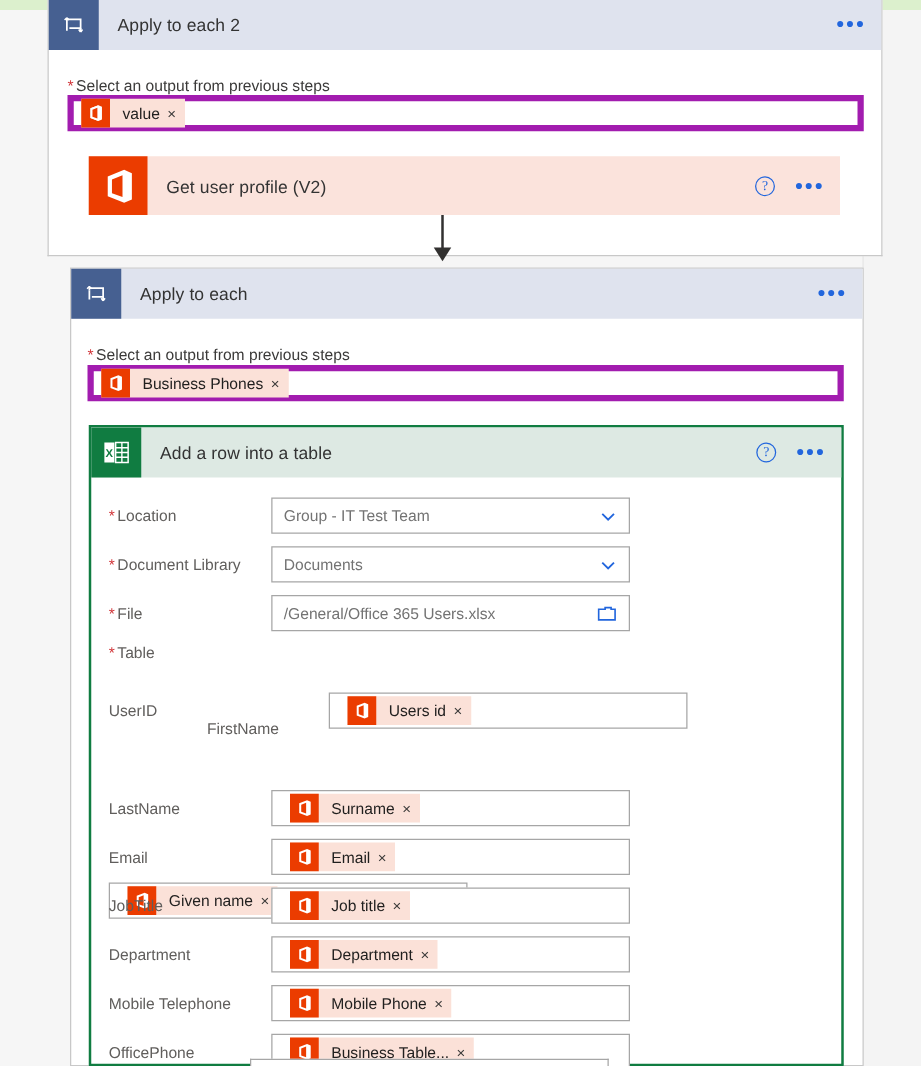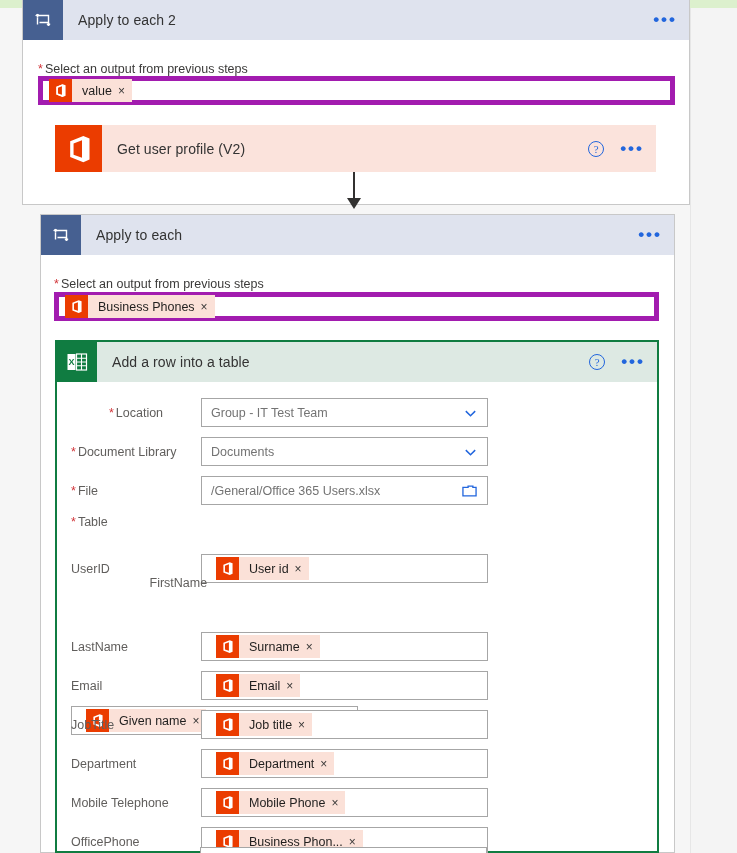--- a/index.html
+++ b/index.html
@@ -27,20 +27,21 @@
     width: 47px; height: 845px;
     background: #f4f4f4;
     border-left: 1px solid #e6e6e6;
   }
 
   
   .card {
     position: absolute;
     background: #ffffff;
     border: 1px solid #c8c8c8;
+    margin-left: 16px;
   }
   .card-head {
     display: flex;
     align-items: center;
     height: 40px;
     position: relative;
   }
   .card-icon {
     width: 40px; height: 40px;
     flex: 0 0 40px;
@@ -324,21 +325,21 @@
         </svg>
       </div>
       <div class="card-title">Add a row into a table</div>
       <div class="head-actions">
         <span class="help-icon">?</span>
         <span class="ellipsis">•••</span>
       </div>
     </div>
 
     <div id="excel-fields">
-        <div class="frow" style="left: 14px; top: 56px; text-align: center;">
+        <div class="frow" style="left: 14px; top: 56px;">
           <div class="flabel"><span class="asterisk">*</span><span>Location</span></div>
           <div class="fctl">
             <span class="fval">Group - IT Test Team</span>
             <svg class="chev" width="15" height="15" viewBox="0 0 16 16">
               <path d="M3 6 L8 11 L13 6" fill="none" stroke="#2266dd" stroke-width="1.6"></path>
             </svg>
           </div>
         </div>
         <div class="frow" style="left: 14px; top: 95px;">
           <div class="flabel"><span class="asterisk">*</span><span>Document Library</span></div>
@@ -354,31 +355,31 @@
           <div class="fctl">
             <span class="fval">/General/Office 365 Users.xlsx</span>
             <svg class="folder" width="17" height="15" viewBox="0 0 18 16">
               <path d="M2 13.2 V4.2 H7.5 V2.8 H12.6 V4.2 H16 V13.2 Z" fill="none" stroke="#2266dd" stroke-width="1.4"></path>
             </svg>
           </div>
         </div>
         <div class="frow" style="left: 14px; top: 173px;">
           <div class="flabel"><span class="asterisk">*</span><span>Table</span></div>
         </div>
-        <div class="frow" style="left: 14px; top: 212px;">
+        <div class="frow" style="left: 14px; top: 212px; gap: 46px;">
           <div class="flabel"><span>UserID</span></div>
           <div class="fctl token-ctl">
             <span class="token">
               <span class="token-ico">
                 <svg width="15" height="15" viewBox="0 0 16 16">
                   <path d="M10.3 1.2 3.6 3.9v8.3l6.7 2.6 3.1-1.3V2.5z" fill="#ffffff"></path>
                   <path d="M9.5 3.4 5.3 5.1v6.0l4.2 1.5z" fill="#eb3c00"></path>
                 </svg>
               </span>
-              <span class="token-text">User id</span>
+              <span class="token-text">Users id</span>
               <span class="token-x">×</span>
             </span>
           </div>
         </div>
         <div class="frow" style="left: 14px; top: 234px; flex-direction: column;">
           <div class="flabel"><span>FirstName</span></div>
           <div class="fctl token-ctl">
             <span class="token">
               <span class="token-ico">
                 <svg width="15" height="15" viewBox="0 0 16 16">
@@ -469,21 +470,21 @@
         <div class="frow" style="left: 14px; top: 485px;">
           <div class="flabel"><span>OfficePhone</span></div>
           <div class="fctl token-ctl">
             <span class="token">
               <span class="token-ico">
                 <svg width="15" height="15" viewBox="0 0 16 16">
                   <path d="M10.3 1.2 3.6 3.9v8.3l6.7 2.6 3.1-1.3V2.5z" fill="#ffffff"></path>
                   <path d="M9.5 3.4 5.3 5.1v6.0l4.2 1.5z" fill="#eb3c00"></path>
                 </svg>
               </span>
-              <span class="token-text">Business Phon...</span>
+              <span class="token-text">Business Table...</span>
               <span class="token-x">×</span>
             </span>
           </div>
         </div>
       </div>
   </div>
 
   <div class="partial-ctl"></div>
 
 </div>

